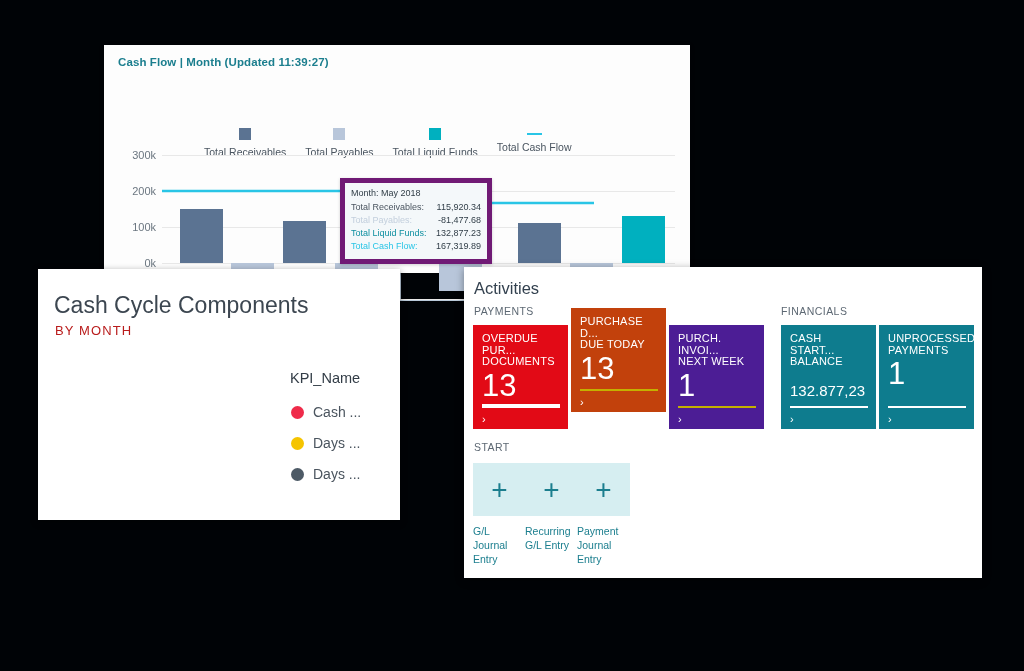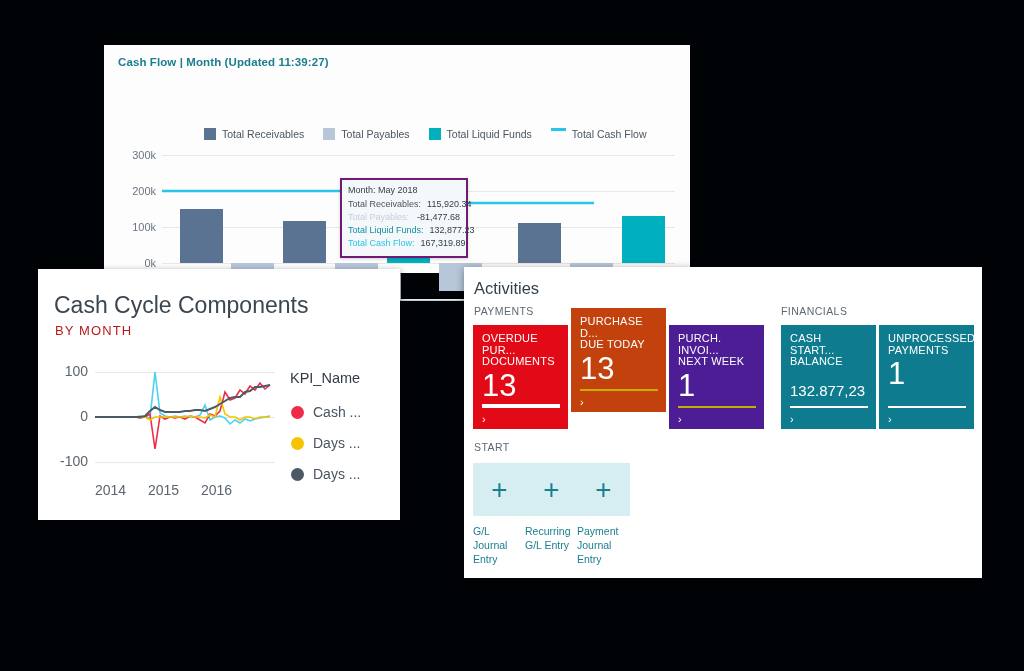--- a/index.html
+++ b/index.html
@@ -20,39 +20,39 @@
   }
   .cf-title {
     position: absolute; left: 14px; top: 11px;
     font-size: 11.5px; font-weight: bold; color: #1b7e8e;
     letter-spacing: .1px; white-space: nowrap;
   }
   .cf-legend {
     position: absolute; left: 100px; top: 83px;
     display: flex; align-items: center; gap: 19px;
   }
-  .lg-item { display: flex; gap: 6px; }
+  .lg-item { display: flex; align-items: center; gap: 6px; flex-direction: column; }
   .lg-sw { width: 12px; height: 12px; display: block; }
   .lg-line { width: 15px; height: 2.5px; display: block; }
   .lg-tx { font-size: 10.5px; color: #4a5560; white-space: nowrap; }
 
   .cf-plot { position: absolute; left: 0; top: 100px; width: 586px; height: 128px; }
   .gridline { position: absolute; left: 58px; width: 513px; height: 1px; background: #e8e8e8; }
   .ytick {
     position: absolute; left: 12px; width: 40px; text-align: right;
     font-size: 11px; color: #6b7680;
   }
   .bar { position: absolute; }
   .cfline { position: absolute; left: 0; top: 0; width: 586px; height: 128px; overflow: visible; }
 
   
   .tooltip {
     position: absolute; left: 236px; top: 133px;
-    width: 128px; background: #f4f8fa;
-    border: 2px solid #701a75;
+    width: 152px; background: #f4f8fa;
+    border: 5px solid #701a75;
     box-shadow: 0 1px 3px rgba(0,0,0,.18);
     padding: 5px 6px 6px 6px; z-index: 30;
   }
   .tt-head { font-size: 9px; color: #33404a; margin-bottom: 3px; white-space: nowrap; }
   .tt-row { display: flex; justify-content: space-between; font-size: 9px; white-space: nowrap; line-height: 1.45; }
   .tt-k { padding-right: 6px; }
   .tt-v { color: #33404a; }
 
   
   .cc-panel {
@@ -178,44 +178,20 @@
         <span class="tt-k" style="color:#29c5e6">Total Cash Flow:</span>
         <span class="tt-v">167,319.89</span>
       </div>
     </div>
   </div>
 
   <div class="cc-panel">
     <div class="cc-title">Cash Cycle Components</div>
     <div class="cc-sub">BY MONTH</div>
 
-    <div class="cc-plotwrap">
-      <div class="cc-grid" style="top:8px"></div>
-      <div class="cc-grid" style="top:53px"></div>
-      <div class="cc-grid" style="top:98px"></div>
-
-      <div class="cc-ytick" style="top:-1px">100</div>
-      <div class="cc-ytick" style="top:44px">0</div>
-      <div class="cc-ytick" style="top:89px">-100</div>
-
-      <div class="cc-xtick" style="left:57px;top:118px">2014</div>
-      <div class="cc-xtick" style="left:110px;top:118px">2015</div>
-      <div class="cc-xtick" style="left:163px;top:118px">2016</div>
-
-      <svg style="position:absolute;left:57px;top:0;width:180px;height:110px" viewBox="0 0 180 110" preserveAspectRatio="none">
-
-        <polyline fill="none" stroke="#4ad3ee" stroke-width="1.6" points="0,53 5,53 10,53 15,53 20,53 25,53 30,53 35,53 40,53 45,52 50,53 55,54 60,8 65,49 70,52 75,53 80,52 85,53 90,52 95,53 100,53 105,51 110,41 115,56 120,53 125,52 130,54 135,60 140,56 145,59 150,55 155,57 160,55 165,54 170,53 175,52"></polyline>
-
-        <polyline fill="none" stroke="#ef2b4a" stroke-width="1.6" points="0,53 5,53 10,53 15,53 20,53 25,53 30,53 35,53 40,53 45,54 50,53 55,50 60,85 65,52 70,55 75,53 80,54 85,53 90,55 95,52 100,53 105,56 110,59 115,50 120,52 125,47 130,28 135,36 140,34 145,26 150,30 155,22 160,26 165,19 170,25 175,21"></polyline>
-
-        <polyline fill="none" stroke="#f5c400" stroke-width="1.6" points="0,53 5,53 10,53 15,53 20,53 25,53 30,53 35,53 40,53 45,53 50,53 55,56 60,53 65,53 70,53 75,53 80,53 85,53 90,53 95,52 100,53 105,53 110,54 115,51 120,53 125,33 130,50 135,53 140,53 145,56 150,53 155,53 160,55 165,53 170,53 175,53"></polyline>
-
-        <polyline fill="none" stroke="#4d5a66" stroke-width="2" points="0,53 5,53 10,53 15,53 20,53 25,53 30,53 35,53 40,53 45,53 50,52 55,47 60,43 65,46 70,48 75,48 80,48 85,48 90,47 95,47 100,46 105,46 110,47 115,45 120,43 125,40 130,37 135,34 140,33 145,33 150,28 155,27 160,23 165,23 170,22 175,21"></polyline>
-      </svg>
-    </div>
 
     <div class="cc-legend-t" style="position:absolute;left:252px;top:101px">KPI_Name</div>
     <div class="cc-lrow" style="left:253px;top:135px">
       <span class="cc-dot" style="background:#ef2b4a"></span>
       <span class="cc-ltx">Cash ...</span>
     </div>
     <div class="cc-lrow" style="left:253px;top:166px">
       <span class="cc-dot" style="background:#f5c400"></span>
       <span class="cc-ltx">Days ...</span>
     </div>

